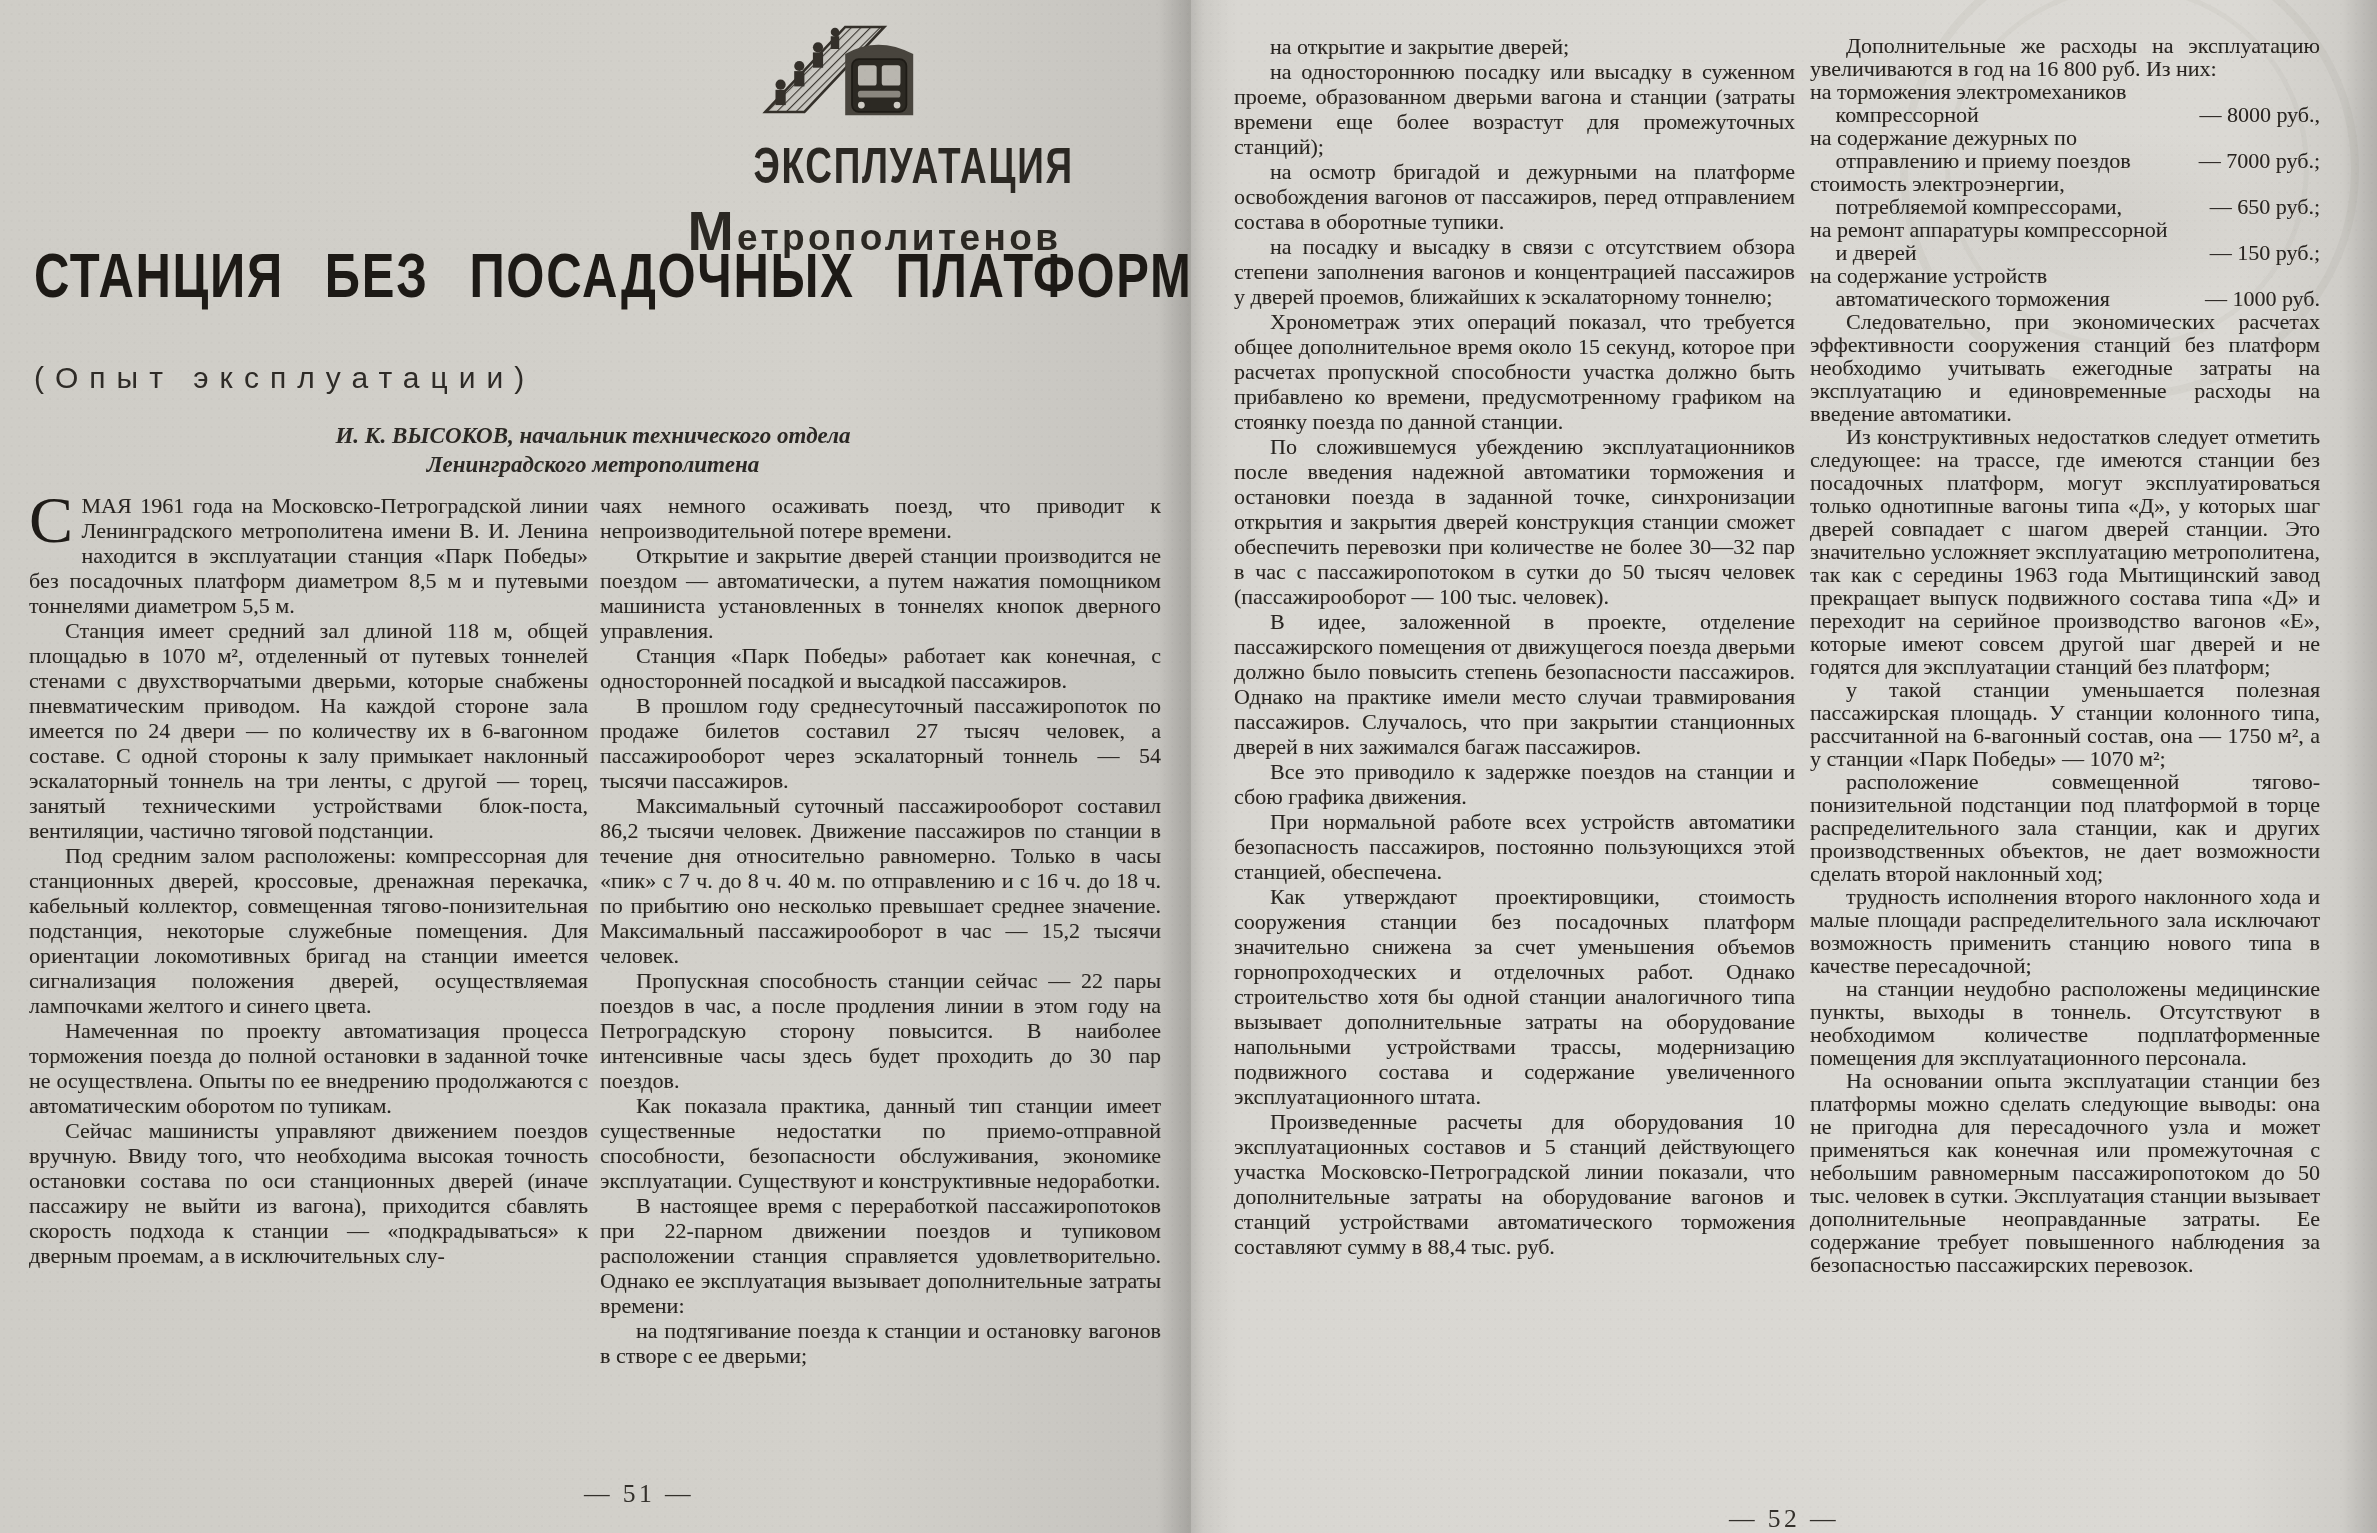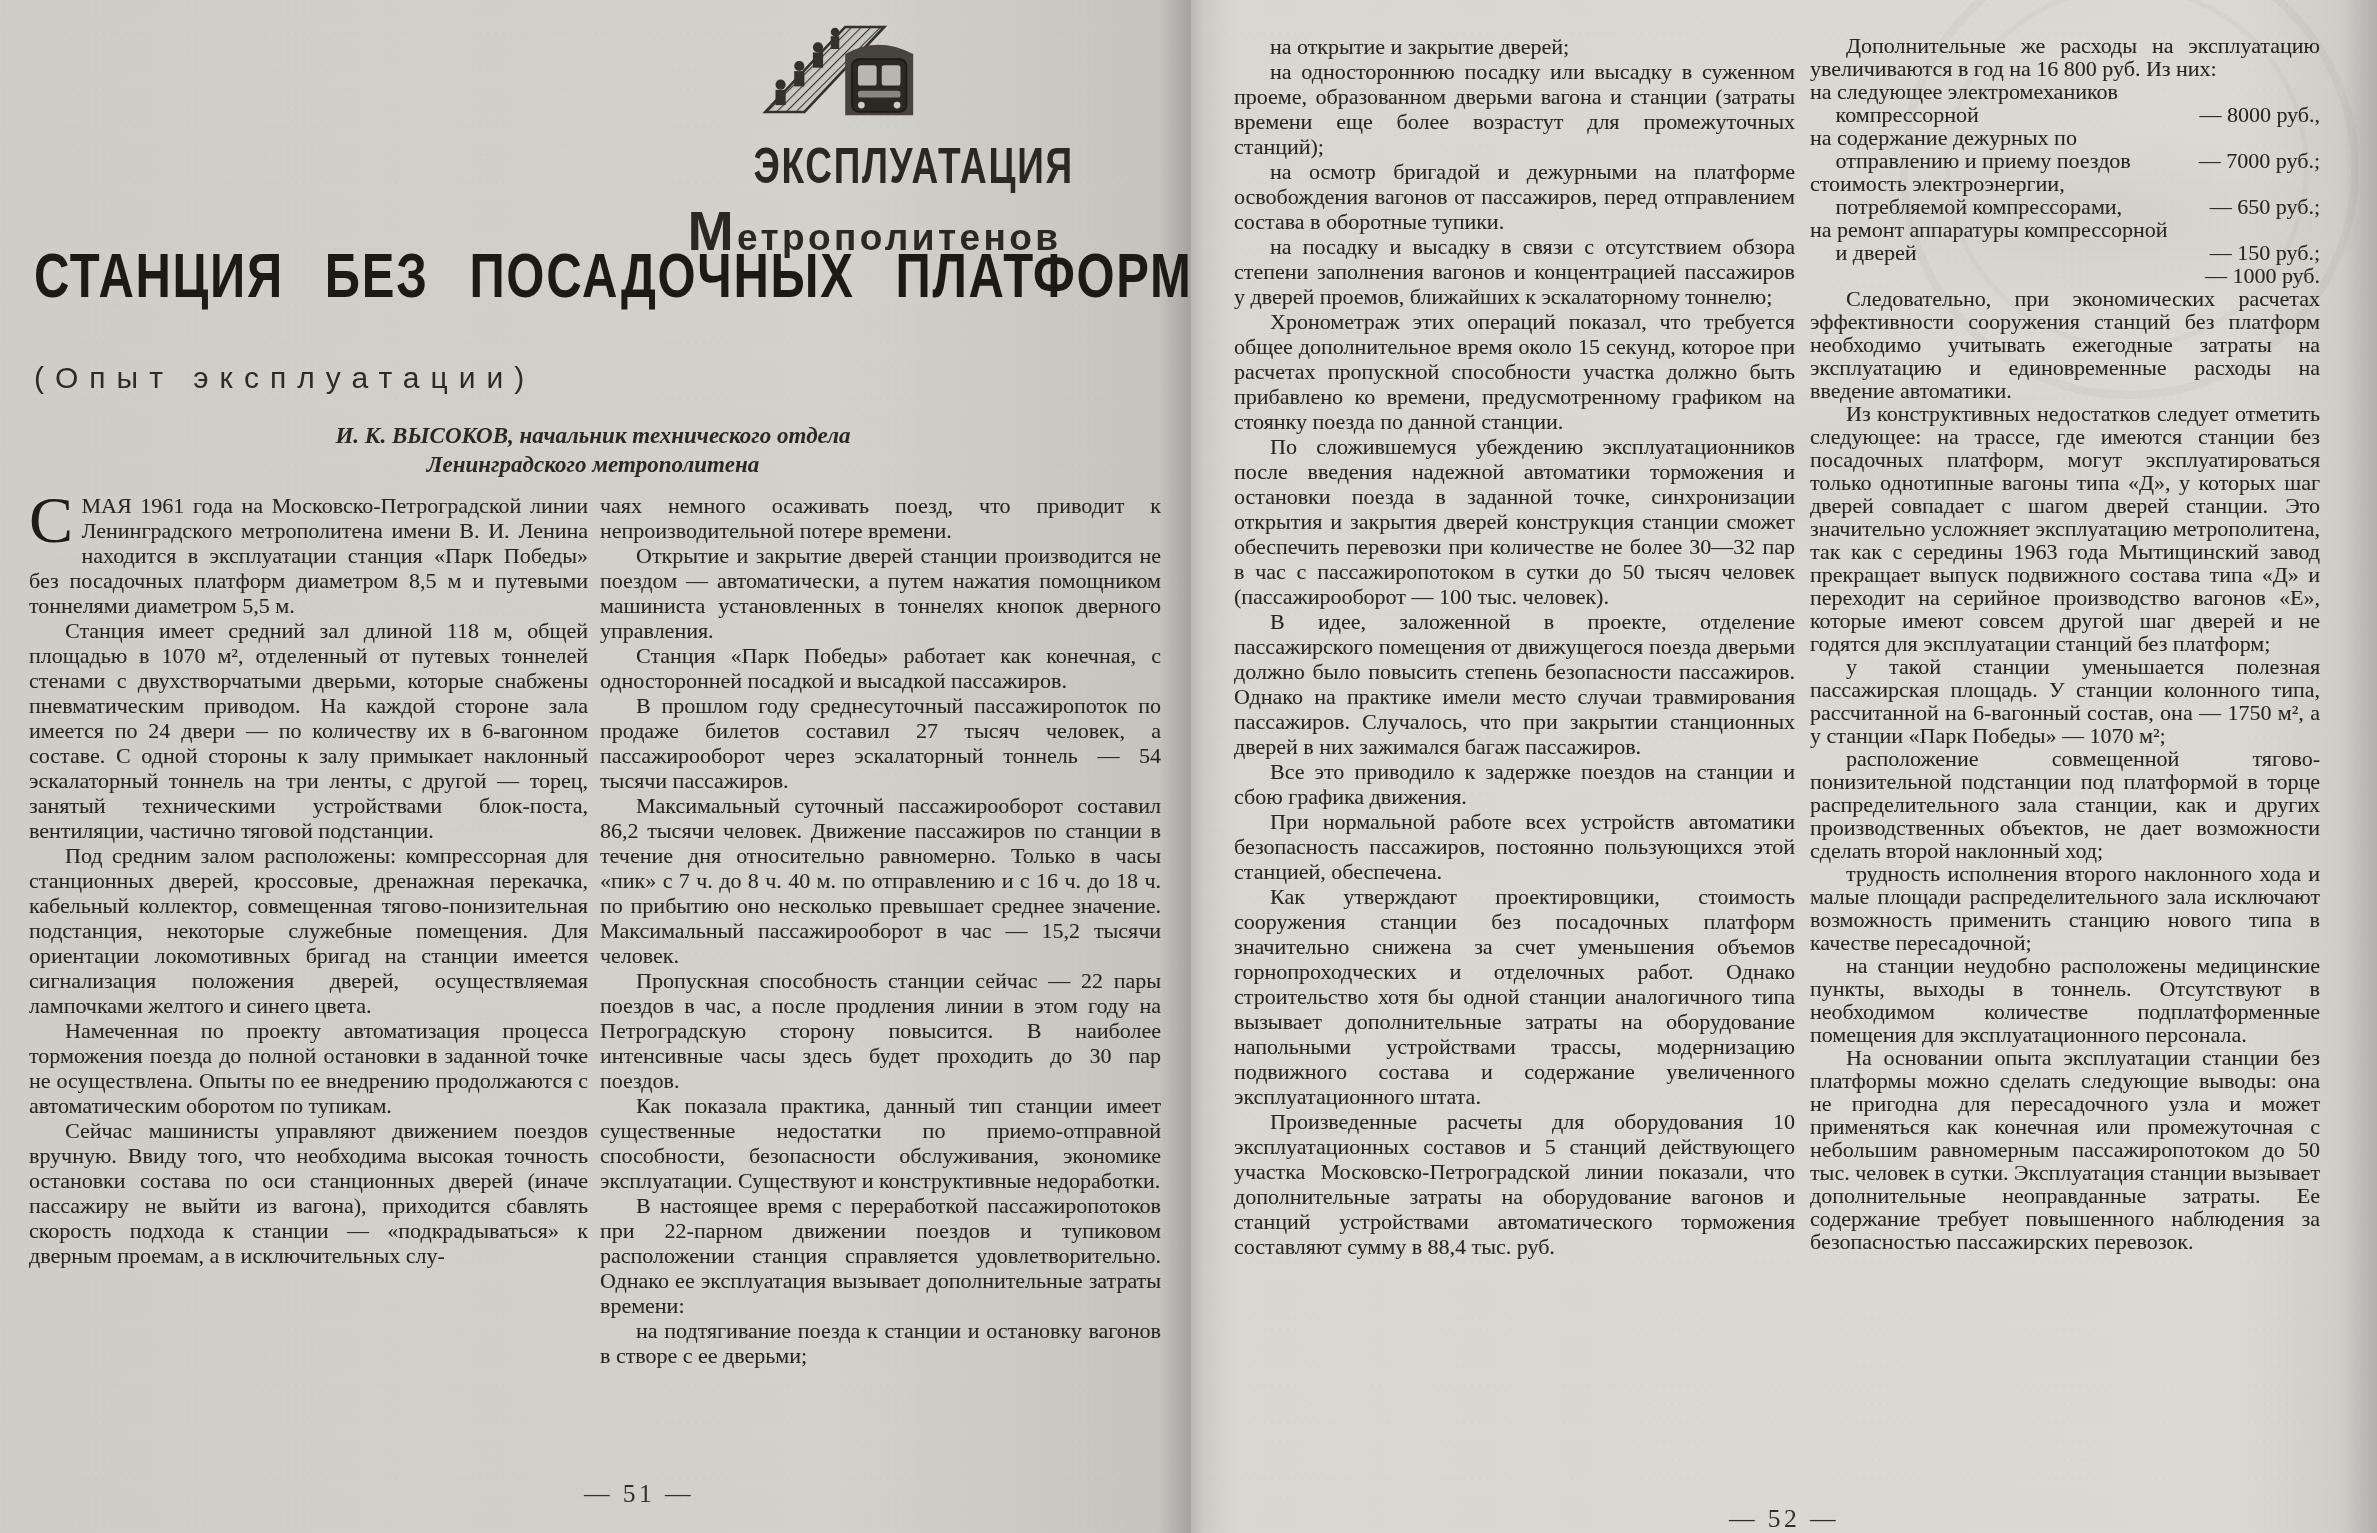--- a/index.html
+++ b/index.html
@@ -155,36 +155,37 @@
     <p class="para">Все это приводило к задержке поездов на станции и сбою графика движения.</p>
     <p class="para">При нормальной работе всех устройств автоматики безопасность пассажиров, постоянно пользующихся этой станцией, обеспечена.</p>
     <p class="para">Как утверждают проектировщики, стоимость сооружения станции без посадочных платформ значительно снижена за счет уменьшения объемов горнопроходческих и отделочных работ. Однако строительство хотя бы одной станции аналогичного типа вызывает дополнительные затраты на оборудование напольными устройствами трассы, модернизацию подвижного состава и содержание увеличенного эксплуатационного штата.</p>
     <p class="para">Произведенные расчеты для оборудования 10 эксплуатационных составов и 5 станций действующего участка Московско-Петроградской линии показали, что дополнительные затраты на оборудование вагонов и станций устройствами автоматического торможения составляют сумму в 88,4 тыс. руб.</p>
   </div>
 
   <div class="col col4">
     <p class="para">Дополнительные же расходы на эксплуатацию увеличиваются в год на 16 800 руб. Из них:</p>
     <div class="expenses">
       <div class="expense">
-        <span class="exp-label">на следующее электромехаников компрессорной</span>
+        <span class="exp-label">на торможения электромехаников компрессорной</span>
         <span class="exp-amount">—  8000 руб.,</span>
       </div>
       <div class="expense">
         <span class="exp-label">на содержание дежурных по отправлению и приему поездов</span>
         <span class="exp-amount">—  7000 руб.;</span>
       </div>
       <div class="expense">
         <span class="exp-label">стоимость электроэнергии, потребляемой компрессорами,</span>
         <span class="exp-amount">—  650 руб.;</span>
       </div>
       <div class="expense">
         <span class="exp-label">на ремонт аппаратуры компрессорной и дверей</span>
         <span class="exp-amount">—  150 руб.;</span>
       </div>
       <div class="expense">
+        <span class="exp-label">на содержание устройств автоматического торможения</span>
         <span class="exp-amount">—  1000 руб.</span>
       </div>
     </div>
     <p class="para">Следовательно, при экономических расчетах эффективности сооружения станций без платформ необходимо учитывать ежегодные затраты на эксплуатацию и единовременные расходы на введение автоматики.</p>
     <p class="para">Из конструктивных недостатков следует отметить следующее: на трассе, где имеются станции без посадочных платформ, могут эксплуатироваться только однотипные вагоны типа «Д», у которых шаг дверей совпадает с шагом дверей станции. Это значительно усложняет эксплуатацию метрополитена, так как с середины 1963 года Мытищинский завод прекращает выпуск подвижного состава типа «Д» и переходит на серийное производство вагонов «Е», которые имеют совсем другой шаг дверей и не годятся для эксплуатации станций без платформ;</p>
     <p class="para">у такой станции уменьшается полезная пассажирская площадь. У станции колонного типа, рассчитанной на 6-вагонный состав, она — 1750 м², а у станции «Парк Победы» — 1070 м²;</p>
     <p class="para">расположение совмещенной тягово-понизительной подстанции под платформой в торце распределительного зала станции, как и других производственных объектов, не дает возможности сделать второй наклонный ход;</p>
     <p class="para">трудность исполнения второго наклонного хода и малые площади распределительного зала исключают возможность применить станцию нового типа в качестве пересадочной;</p>
     <p class="para">на станции неудобно расположены медицинские пункты, выходы в тоннель. Отсутствуют в необходимом количестве подплатформенные помещения для эксплуатационного персонала.</p>
     <p class="para">На основании опыта эксплуатации станции без платформы можно сделать следующие выводы: она не пригодна для пересадочного узла и может применяться как конечная или промежуточная с небольшим равномерным пассажиропотоком до 50 тыс. человек в сутки. Эксплуатация станции вызывает дополнительные неоправданные затраты. Ее содержание требует повышенного наблюдения за безопасностью пассажирских перевозок.</p>

